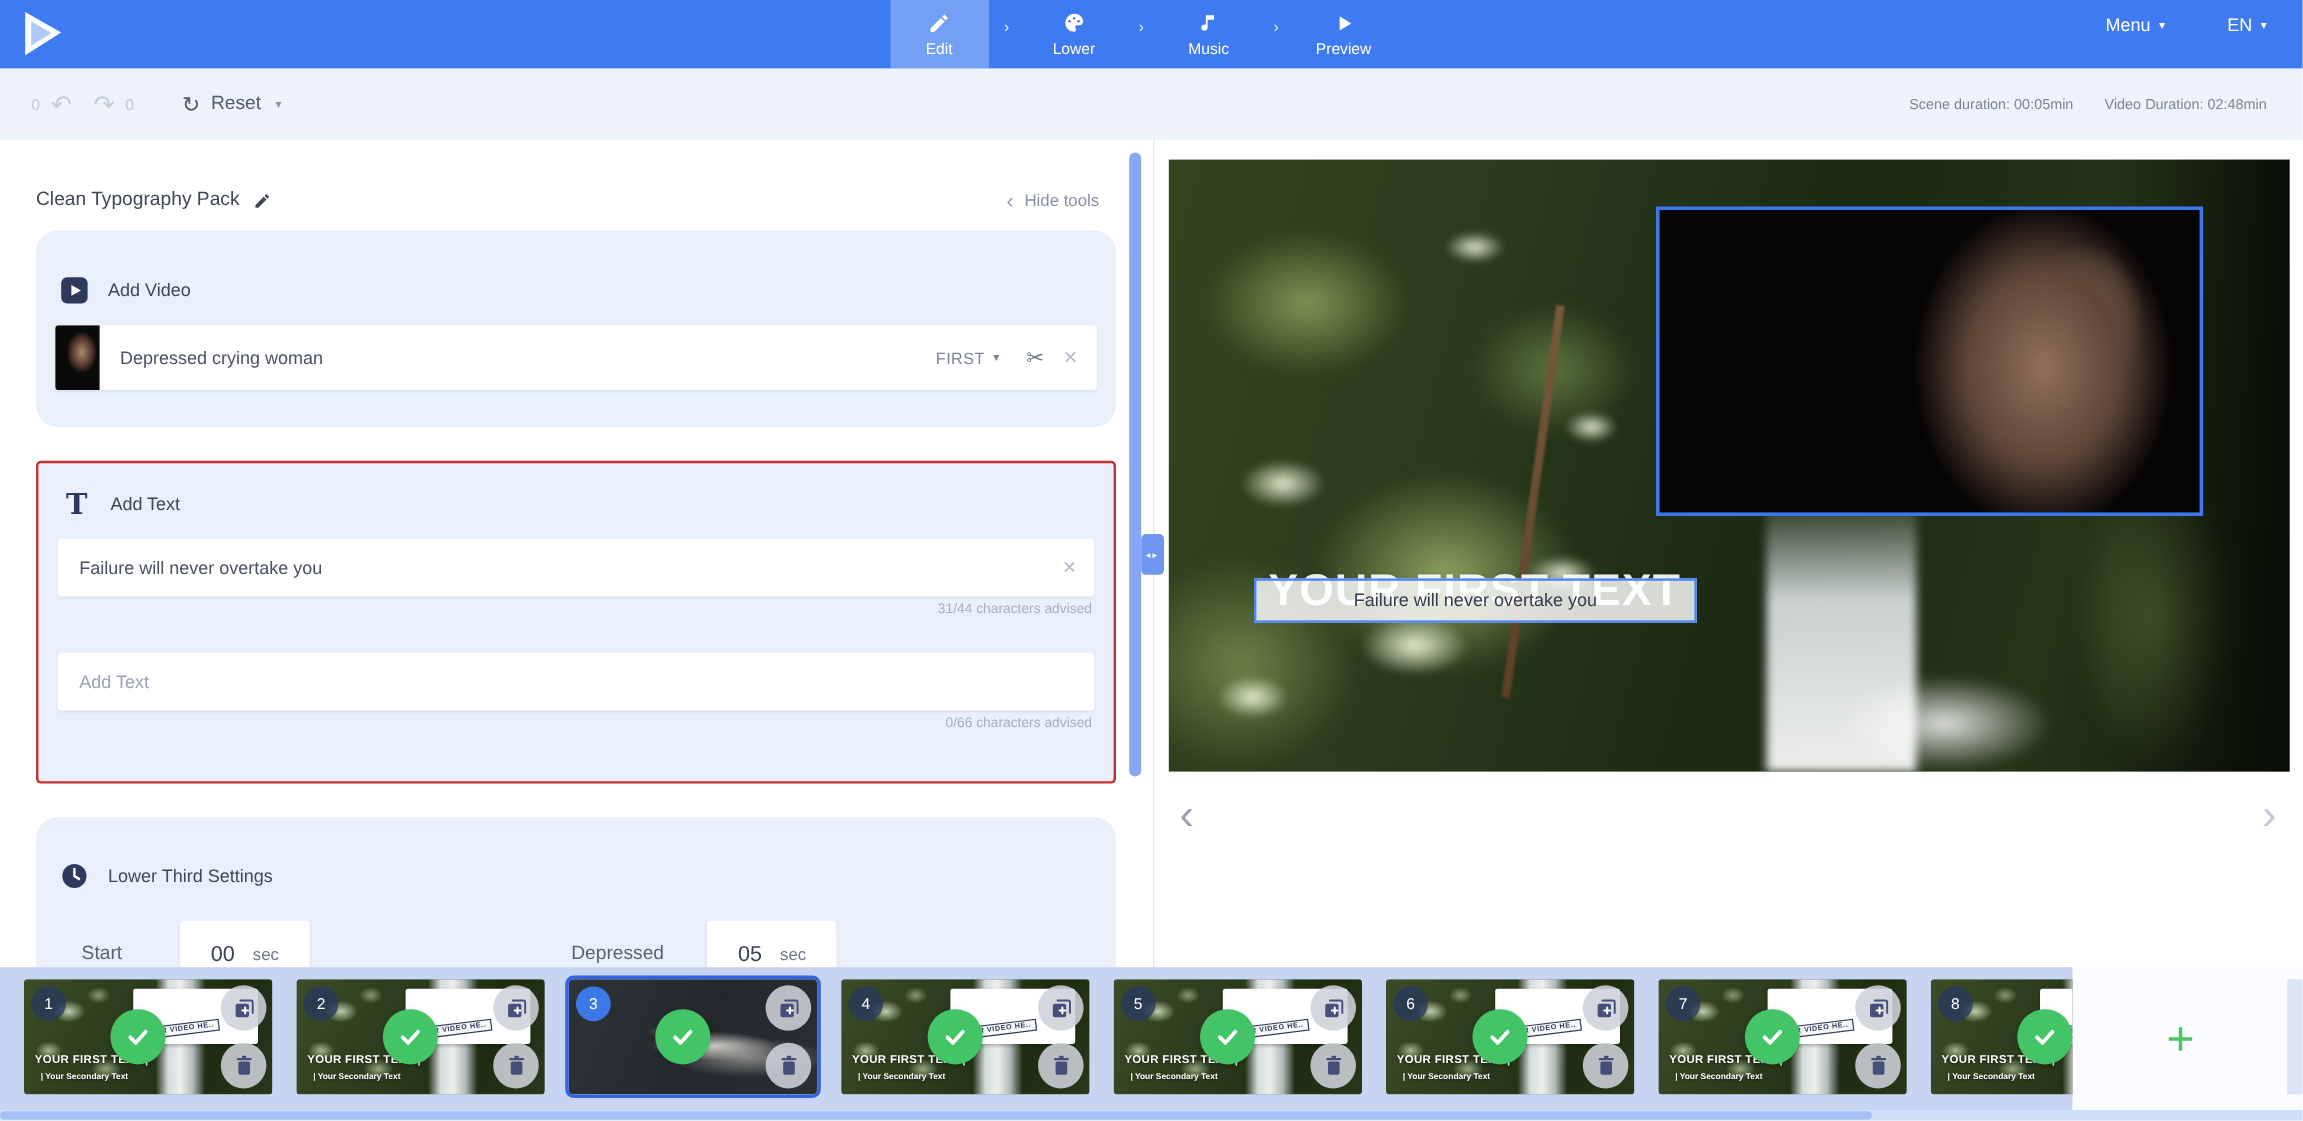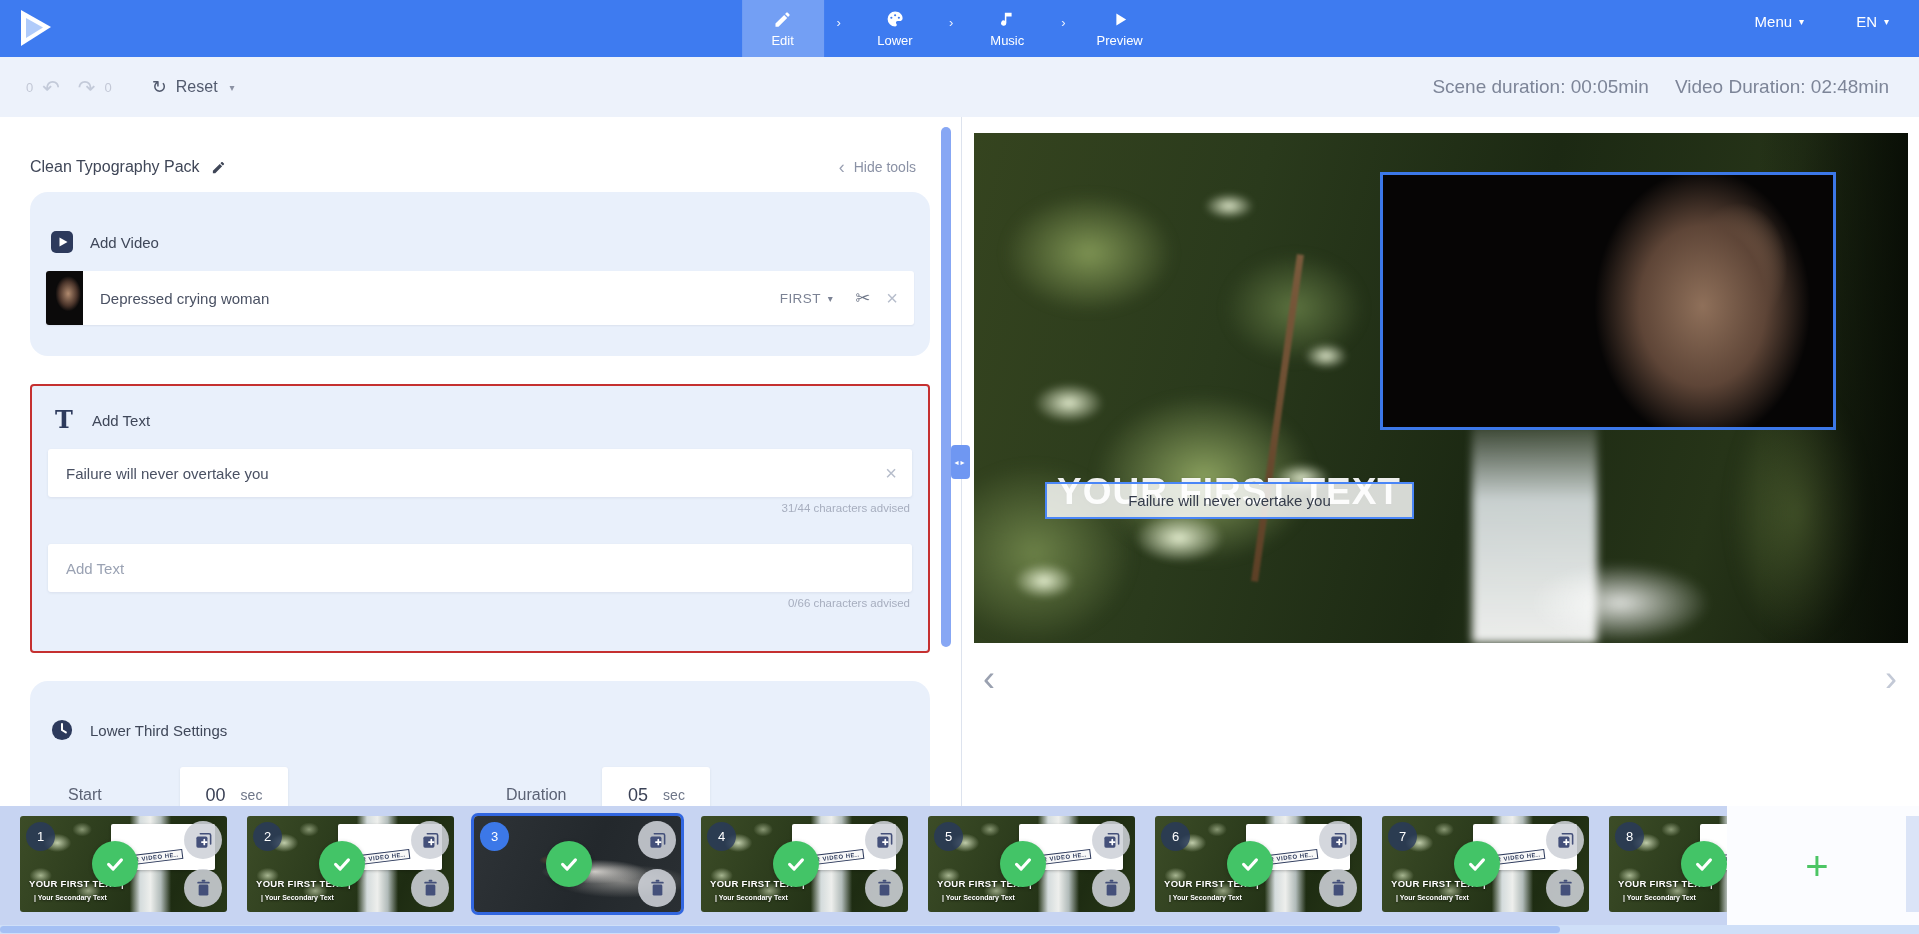--- a/index.html
+++ b/index.html
@@ -24,21 +24,21 @@
 
   
   .toolbar { height:60px; background:#edf2fb; display:flex; align-items:center; padding:0 30px 0 26px; }
   .undo-group { display:flex; align-items:center; gap:9px; }
   .undo-count { font-size:13px; color:#c3c8d6; }
   .arrow-ico { font-size:21px; color:#c3cad9; line-height:1; cursor:pointer; }
   .redo-wrap { margin-left:18px; }
   .reset-group { margin-left:40px; display:flex; align-items:center; gap:9px; color:#525a6e; font-size:16px; cursor:pointer; }
   .reset-ico { font-size:18px; color:#525a6e; }
   .reset-caret { color:#8b92a4; font-size:10px; margin-left:3px; }
-  .toolbar-right { margin-left:auto; display:flex; gap:26px; font-size:19px; color:#7d8598; }
+  .toolbar-right { margin-left:auto; display:flex; gap:26px; font-size:12px; color:#7d8598; }
 
   
   .workspace { position:relative; height:689px; display:flex; background:#fff; }
   .v-divider { position:absolute; left:961px; top:0; bottom:0; width:1px; background:#dde3ee; }
   .split-handle { position:absolute; left:951px; top:328px; width:19px; height:34px; background:#6f97f2; border-radius:4px; color:#fff; display:flex; align-items:center; justify-content:center; font-size:8px; letter-spacing:2px; cursor:col-resize; z-index:5; }
   .lp-scrollbar { position:absolute; left:941px; top:10px; width:10px; height:520px; background:#87a7f4; border-radius:5px; z-index:4; cursor:pointer; }
 
   
   .left-panel { width:961px; padding:41px 31px 0 30px; position:relative; }
   .lp-title-row { display:flex; justify-content:space-between; align-items:center; margin-bottom:16px; padding-right:14px; }
@@ -65,21 +65,21 @@
   .text-input::placeholder { color:#9aa2b3; }
   .input-x { position:absolute; right:15px; top:50%; transform:translateY(-50%); color:#b6bdcb; font-size:20px; cursor:pointer; line-height:1; }
   .counter { text-align:right; font-size:11.5px; color:#a7aebf; margin:5px 2px 0 0; }
   .gap-between-inputs { height:30px; }
 
   .lower-row { display:flex; align-items:center; margin:26px 0 20px 22px; font-size:16px; color:#5b6275; }
   .num-box { background:#fff; border-radius:3px; width:108px; height:56px; display:flex; align-items:center; justify-content:center; gap:15px; box-shadow:0 1px 3px rgba(30,40,70,.08); }
   .num-val { font-size:18px; color:#3b4256; }
   .num-unit { font-size:14px; color:#6e7688; }
   .start-label { width:62px; }
-  .start-box { margin-left:50px;align-items:center; }
+  .start-box { margin-left:20px;align-items:center; }
   .duration-label { margin-left:218px; }
   .duration-box { margin-left:36px; }
 
   
   .preview-area { flex:1; position:relative; }
   .stage { position:absolute; left:13px; top:16px; width:934px; height:510px; overflow:hidden; background:linear-gradient(105deg,#35441f 0%, #2a3a1c 28%, #1c2913 55%, #263418 78%, #121a0c 100%); }
   .blob { position:absolute; border-radius:50%; filter:blur(6px); }
   .b1 { left:30px; top:60px; width:170px; height:120px; background:radial-gradient(closest-side,#7f9454,rgba(60,78,38,0)); }
   .b2 { left:120px; top:260px; width:220px; height:170px; background:radial-gradient(closest-side,#8aa05e,rgba(60,78,38,0)); }
   .b3 { left:-40px; top:330px; width:200px; height:180px; background:radial-gradient(closest-side,#6c8148,rgba(50,66,32,0)); }
@@ -297,21 +297,21 @@
             </svg>
         </span>
         <span>Lower Third Settings</span>
       </div>
       <div class="lower-row">
         <span class="start-label">Start</span>
         <div class="num-box start-box">
           <span class="num-val">00</span>
           <span class="num-unit">sec</span>
         </div>
-        <span class="duration-label">Duration</span>
+        <span class="duration-label">Depressed</span>
         <div class="num-box duration-box">
           <span class="num-val">05</span>
           <span class="num-unit">sec</span>
         </div>
       </div>
     </section>
   </aside>
 
   <div class="v-divider"></div>
   <div class="lp-scrollbar"></div>

